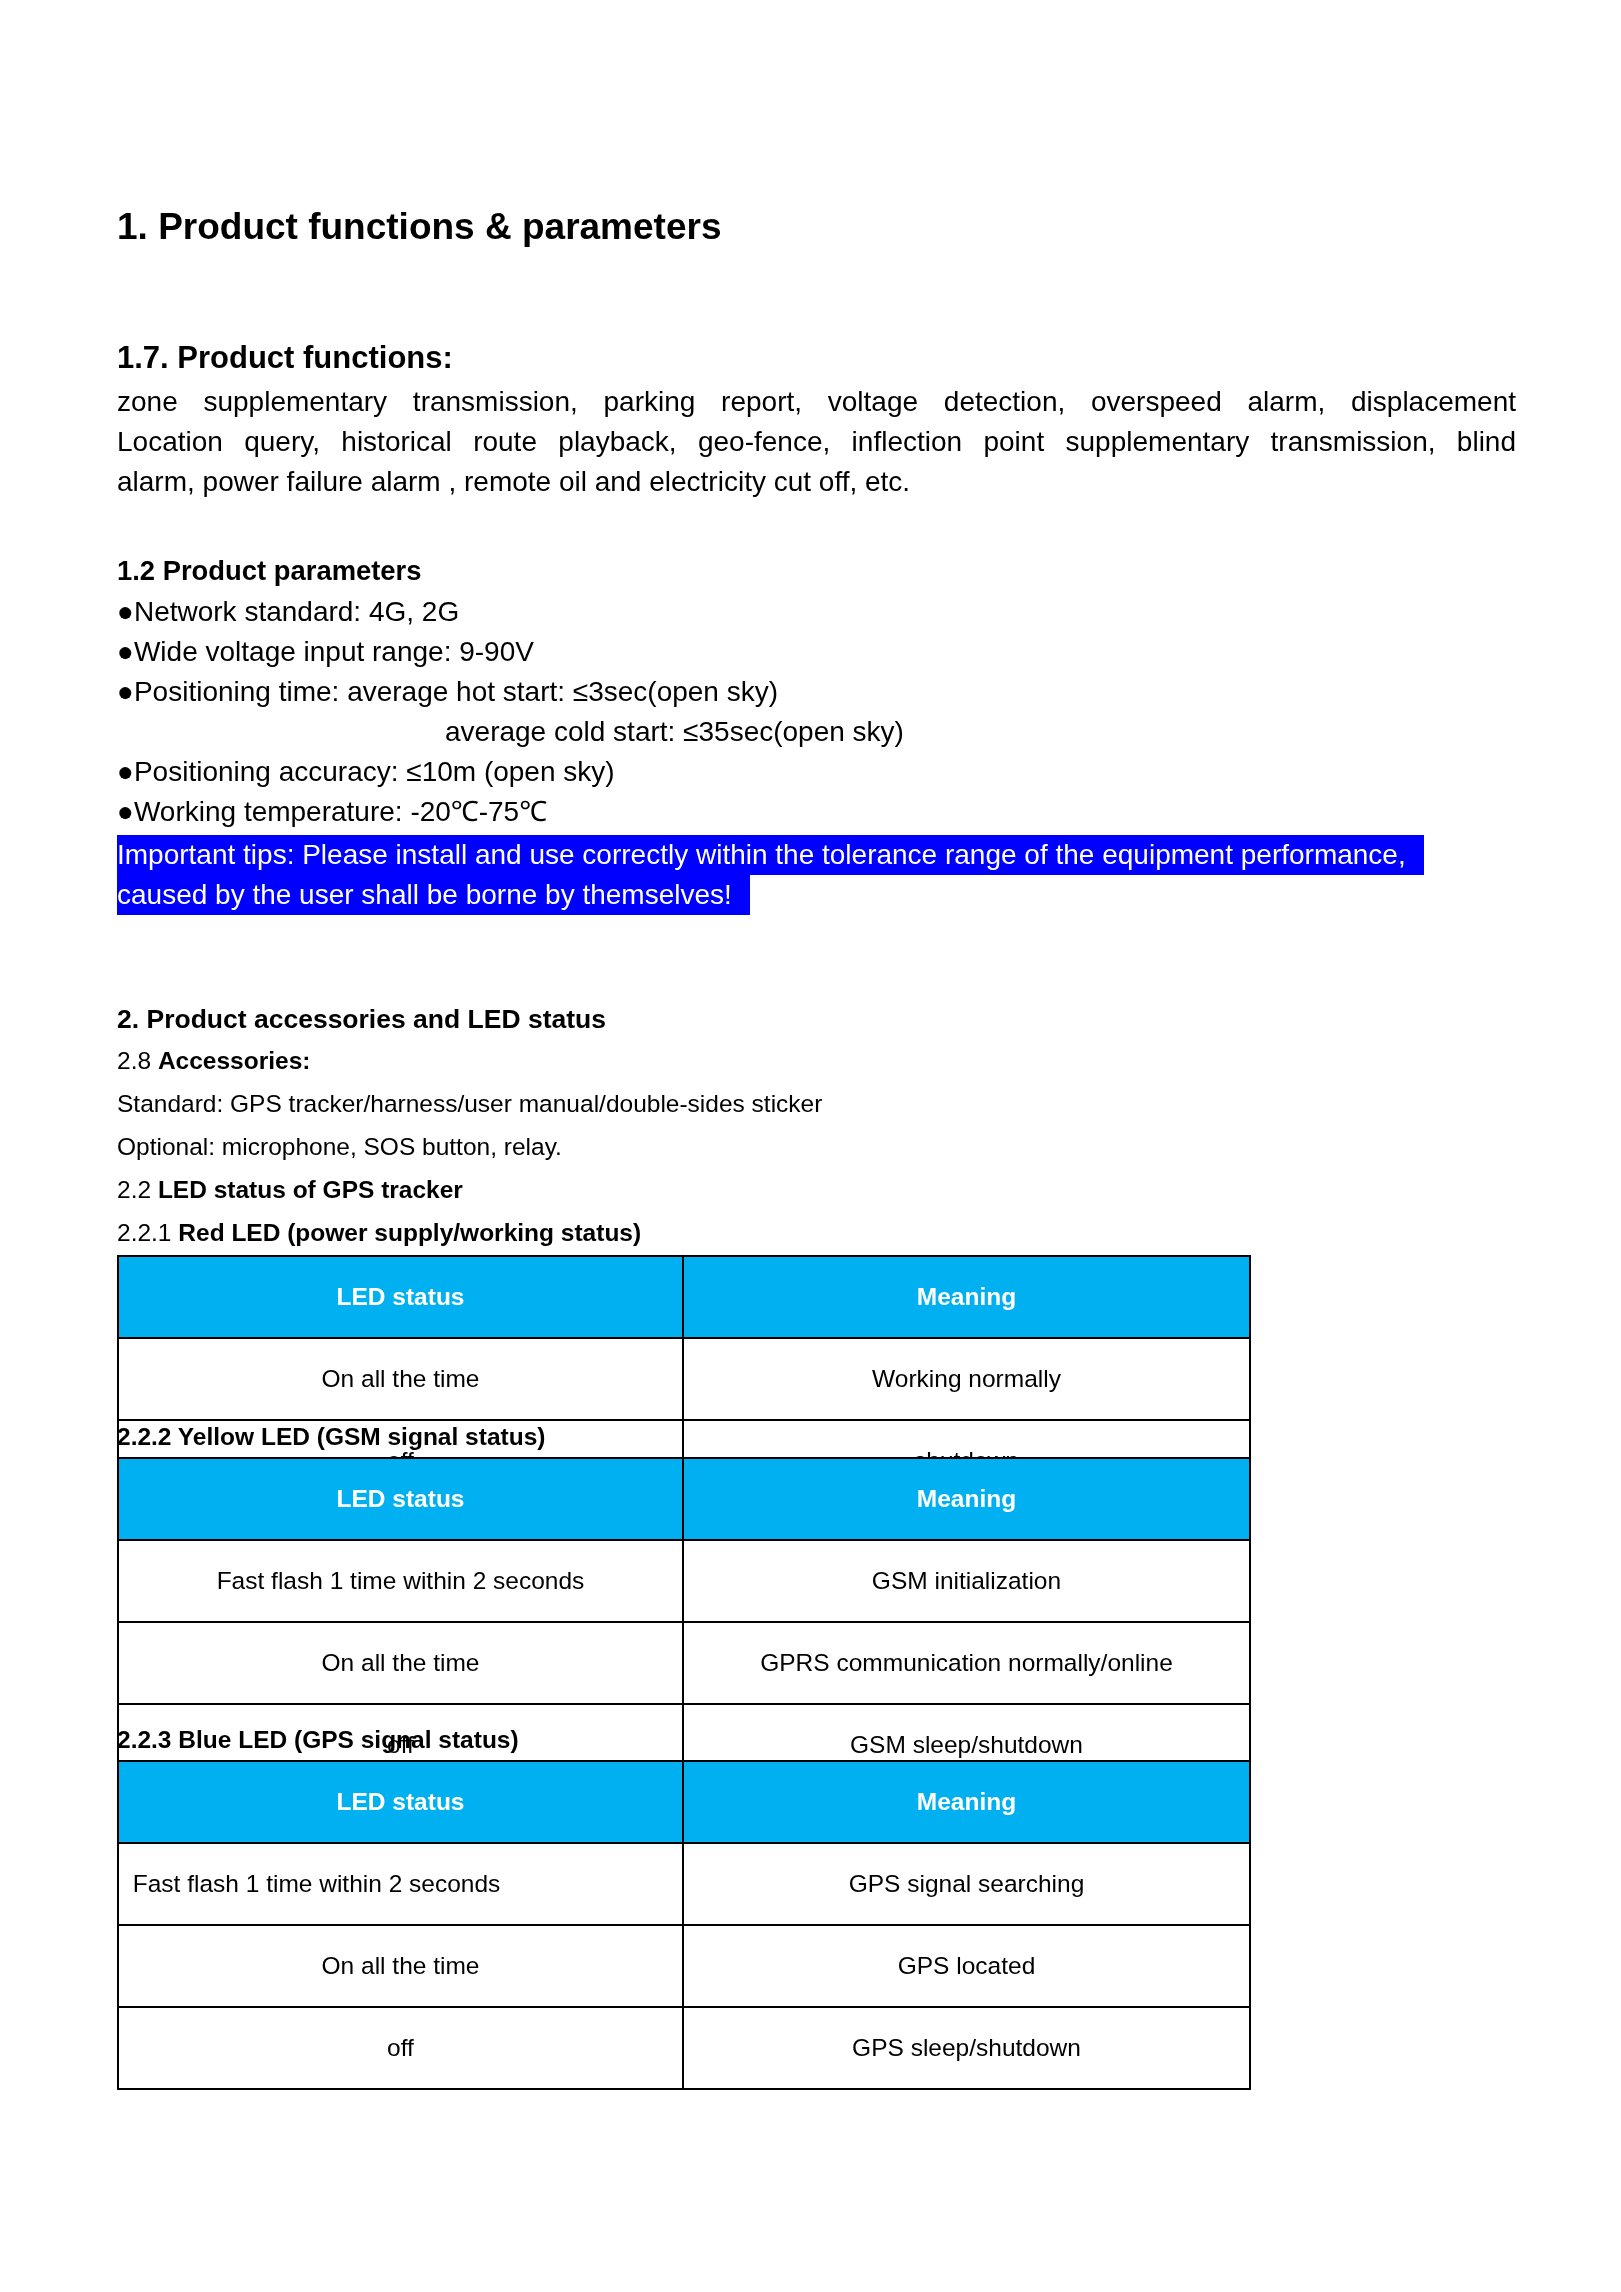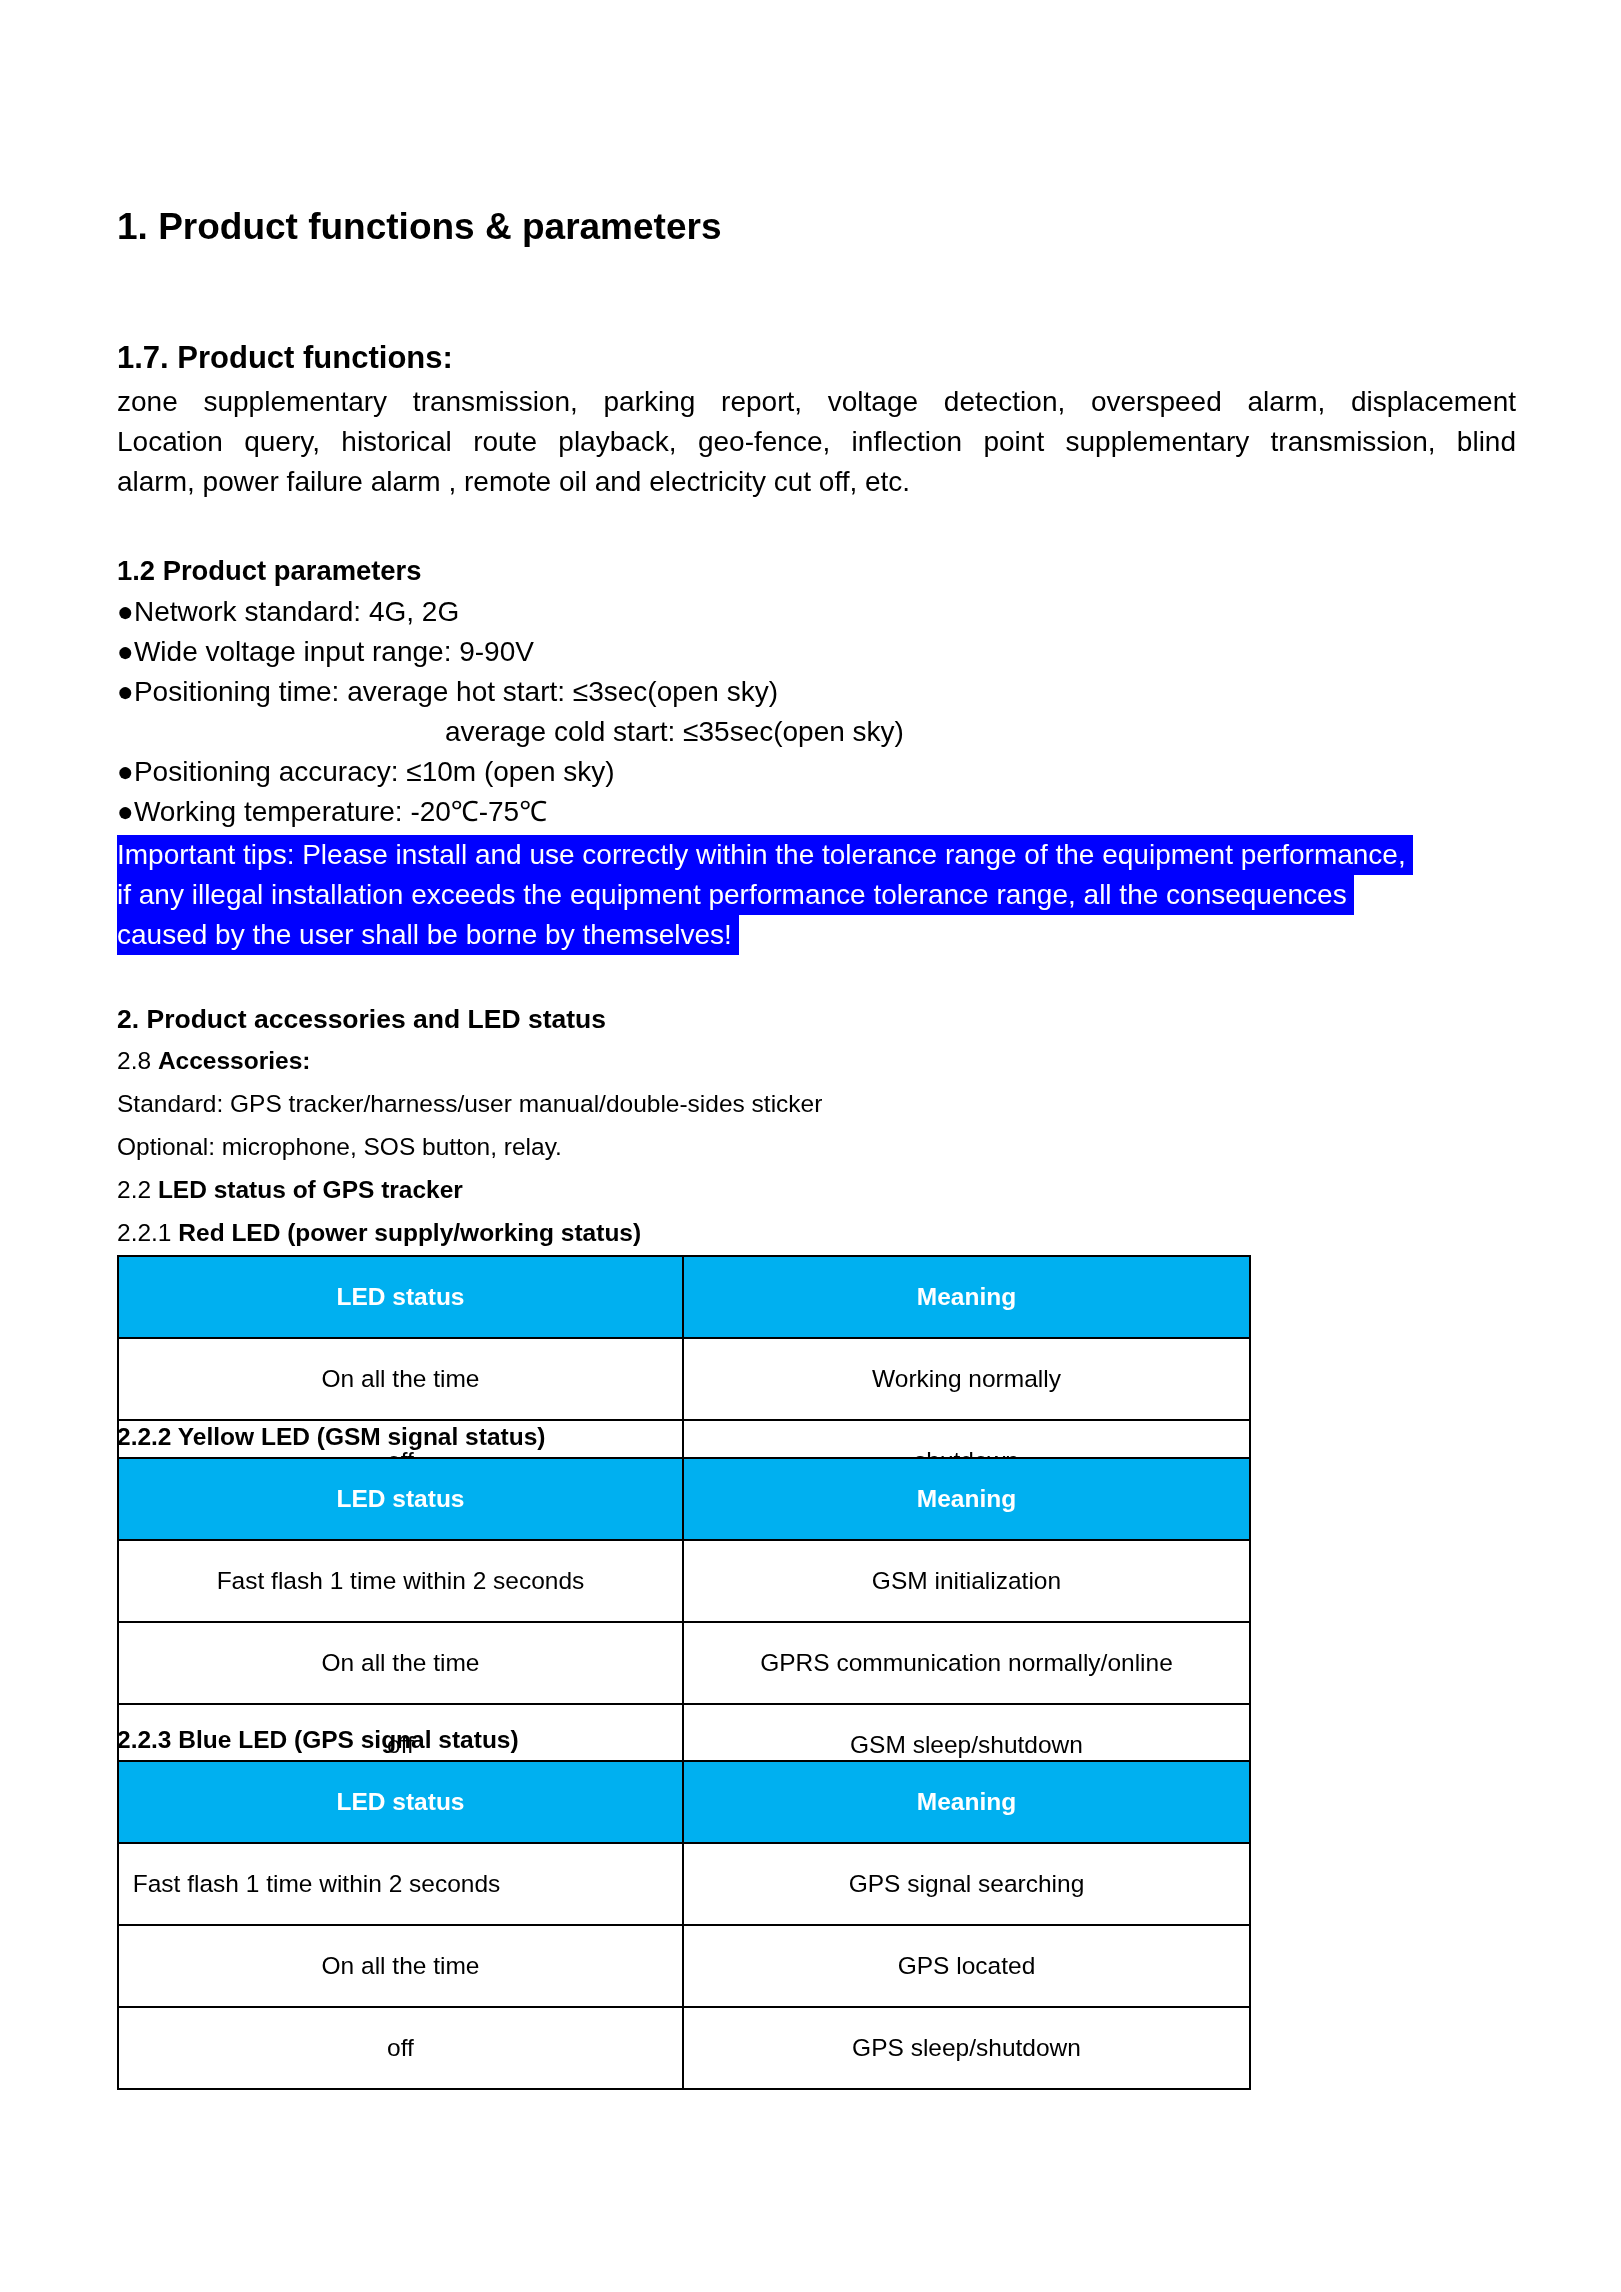--- a/index.html
+++ b/index.html
@@ -9,21 +9,21 @@
   .h1 { left: 117px; top: 206px; font-size: 37px; font-weight: bold; text-align: center; }
   .h11 { left: 117px; top: 340px; font-size: 31px; font-weight: bold; }
   .para { position: absolute; left: 117px; top: 382px; width: 1399px; font-size: 28px; line-height: 40px; text-align: justify; }
   .para .ln { display: block; text-align-last: justify; white-space: nowrap; }
   .para .ln.last { text-align-last: left; }
   .h12 { left: 117px; top: 555px; font-size: 27.4px; font-weight: bold; }
   .bullets { position: absolute; left: 117px; top: 592px; font-size: 28px; line-height: 40px; }
   .bullets .b { display: block; white-space: nowrap; }
   .bullets .indent { padding-left: 328px; }
   .tips { position: absolute; left: 117px; top: 835px; font-size: 28px; line-height: 40px; }
-  .tips .hl { display: block; width: max-content; background: #0000FF; color: #ffffff; white-space: nowrap; padding-right: 7px; }
+  .tips .hl { display: block; width: max-content; background: #0000FF; color: #ffffff; white-space: nowrap; padding-right: 18px; }
   .h2 { left: 117px; top: 1004px; font-size: 26.5px; font-weight: bold; }
   .small { font-size: 24.5px; }
   .l21 { left: 117px; top: 1047px; }
   .l21s { left: 117px; top: 1090px; }
   .l21o { left: 117px; top: 1133px; }
   .l22 { left: 117px; top: 1176px; }
   .l221 { left: 117px; top: 1219px; }
   .l222 { left: 117px; top: 1423px; }
   .l223 { left: 117px; top: 1726px; }
   b { font-weight: bold; }
@@ -53,21 +53,20 @@
 <div class="bullets">
   <span class="b">●Network standard: 4G, 2G</span>
   <span class="b">●Wide voltage input range: 9-90V</span>
   <span class="b">●Positioning time: average hot start: ≤3sec(open sky)</span>
   <span class="b indent">average cold start: ≤35sec(open sky)</span>
   <span class="b">●Positioning accuracy: ≤10m (open sky)</span>
   <span class="b">●Working temperature: -20℃-75℃</span>
 </div>
 <div class="tips">
   <span class="hl">Important tips: Please install and use correctly within the tolerance range of the equipment performance,</span>
-  <span class="hl">if any illegal installation exceeds the equipment performance tolerance range, all the consequences</span>
   <span class="hl">caused by the user shall be borne by themselves!</span>
 </div>
 
 <div class="abs h2">2. Product accessories and LED status</div>
 
 <div class="abs small l21"><span>2.8 </span><b>Accessories:</b></div>
 <div class="abs small l21s">Standard: GPS tracker/harness/user manual/double-sides sticker</div>
 <div class="abs small l21o">Optional: microphone, SOS button, relay.</div>
 
 <div class="abs small l22"><span>2.2 </span><b>LED status of GPS tracker</b></div>

